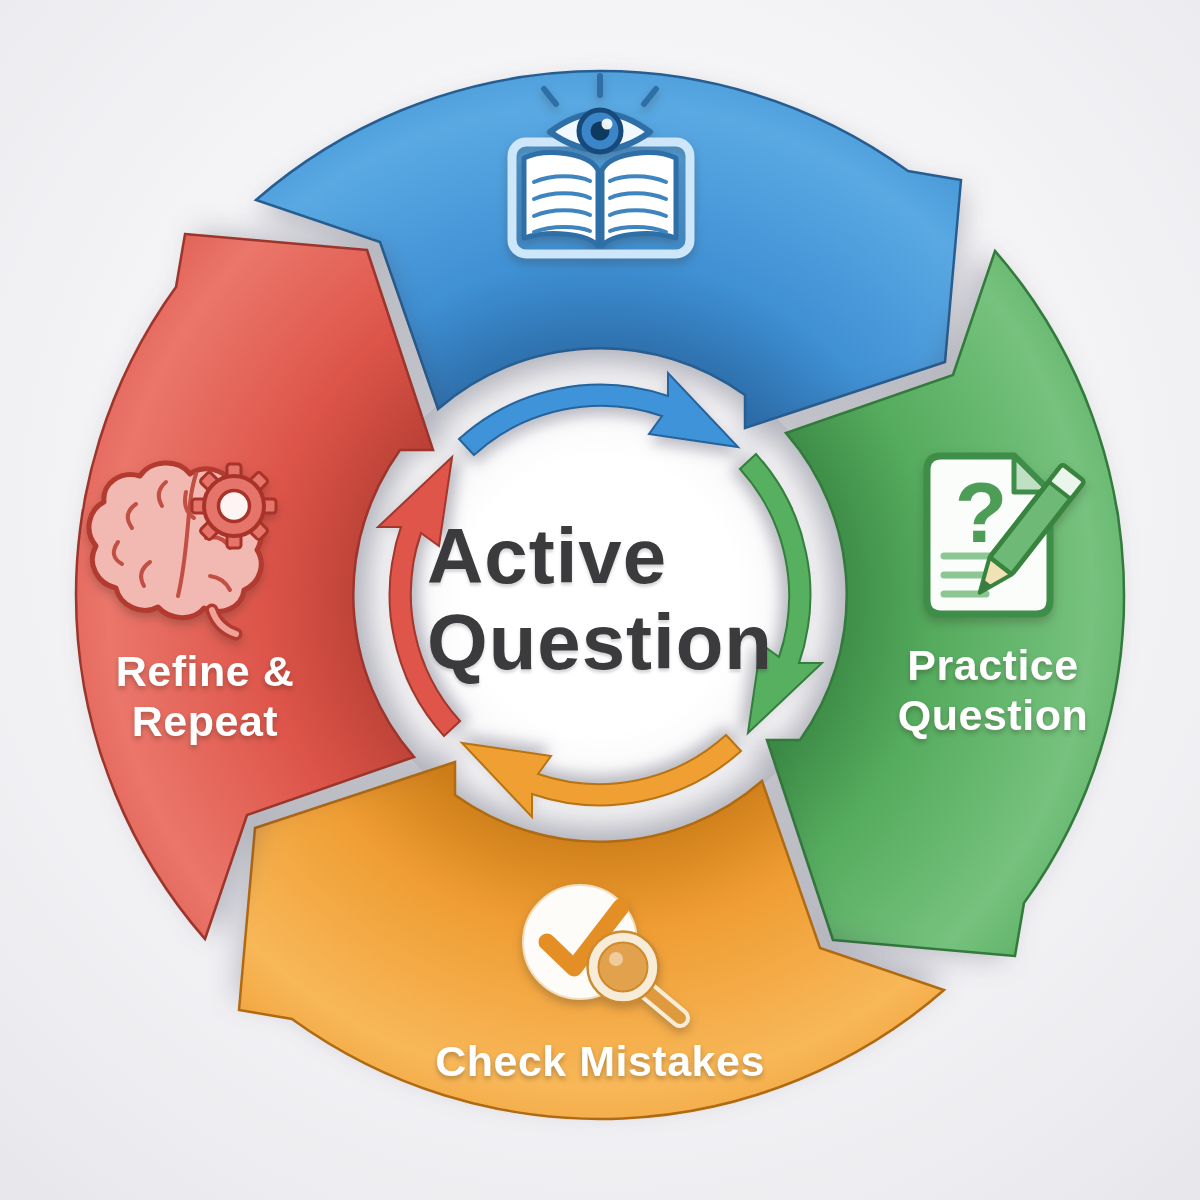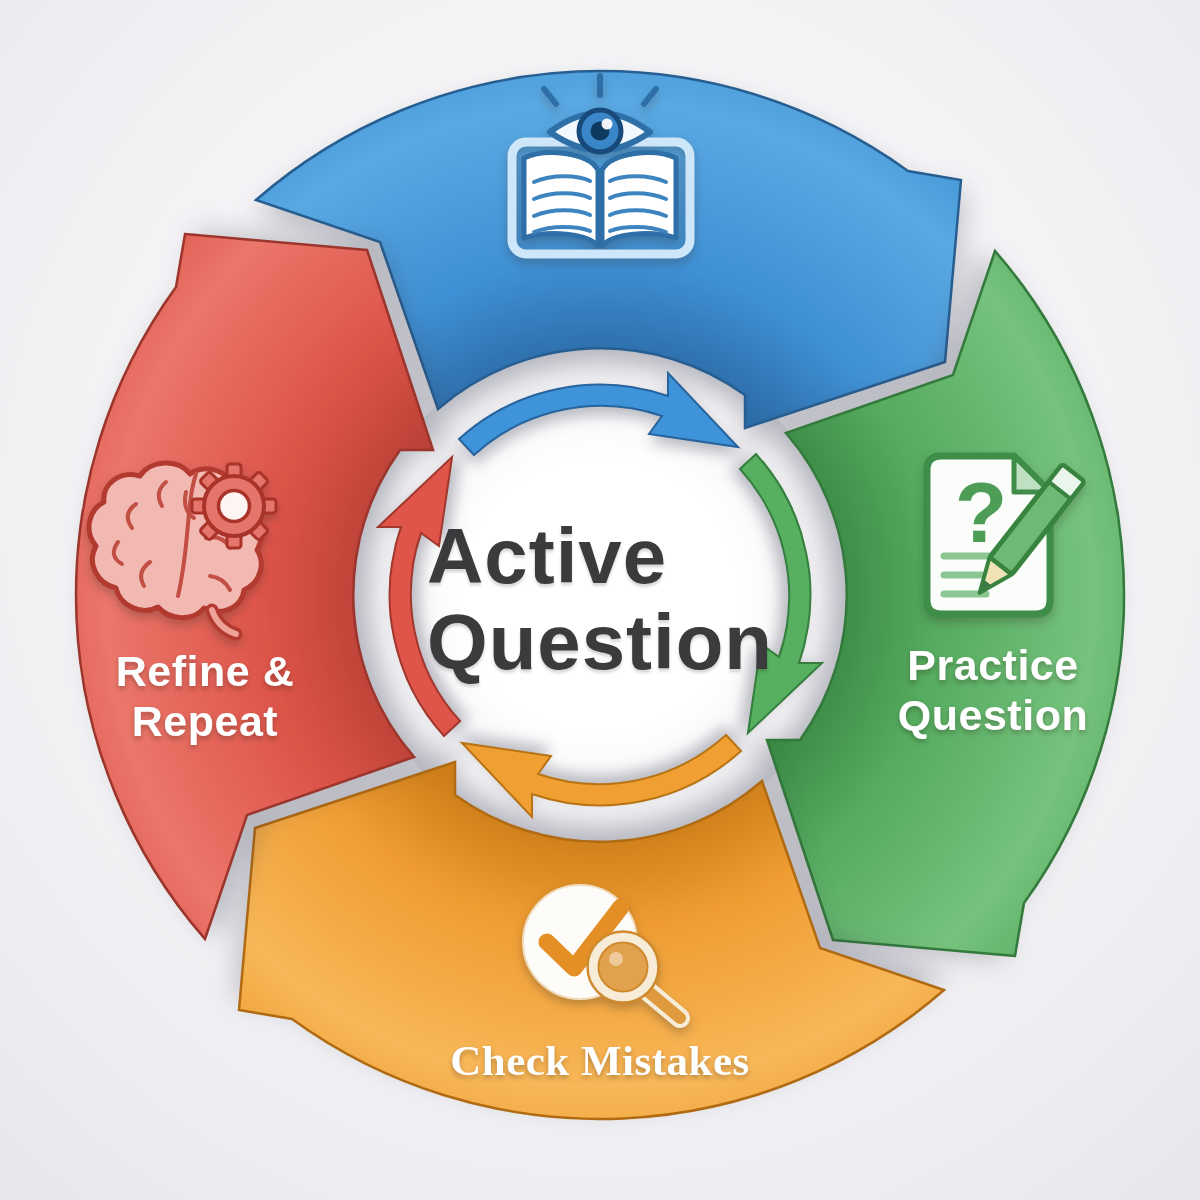--- a/index.html
+++ b/index.html
@@ -13,21 +13,21 @@
   .inner-arrow{filter:drop-shadow(2px 8px 7px rgba(55,55,80,.32));}
   .icon{filter:drop-shadow(0 5px 5px rgba(50,40,30,.28));}
   .label{
     position:absolute;transform:translate(-50%,-50%);
     color:#ffffff;font-weight:bold;font-size:43px;line-height:1.17;
     text-align:center;letter-spacing:.5px;
     text-shadow:0 3px 5px rgba(40,30,20,.30);
   }
   #label-review{left:600px;top:299px;white-space:nowrap;}
   #label-practice{left:993px;top:683px;width:260px;margin-top:7px;}
-  #label-check{left:600px;top:1061px;white-space:nowrap;font-family:Liberation Serif, serif;}
+  #label-check{left:600px;top:1061px;white-space:nowrap;}
   #label-refine{left:205px;top:696px;width:250px;}
   .title{
     position:absolute;left:600px;top:600px;transform:translate(-50%,-50%);
     color:#3b3b3d;font-weight:bold;font-size:78px;line-height:1.10;
     text-align:left;letter-spacing:1px;white-space:nowrap;
     text-shadow:0 3px 3px rgba(0,0,0,.16);
   }
 </style>
 </head>
 <body>

